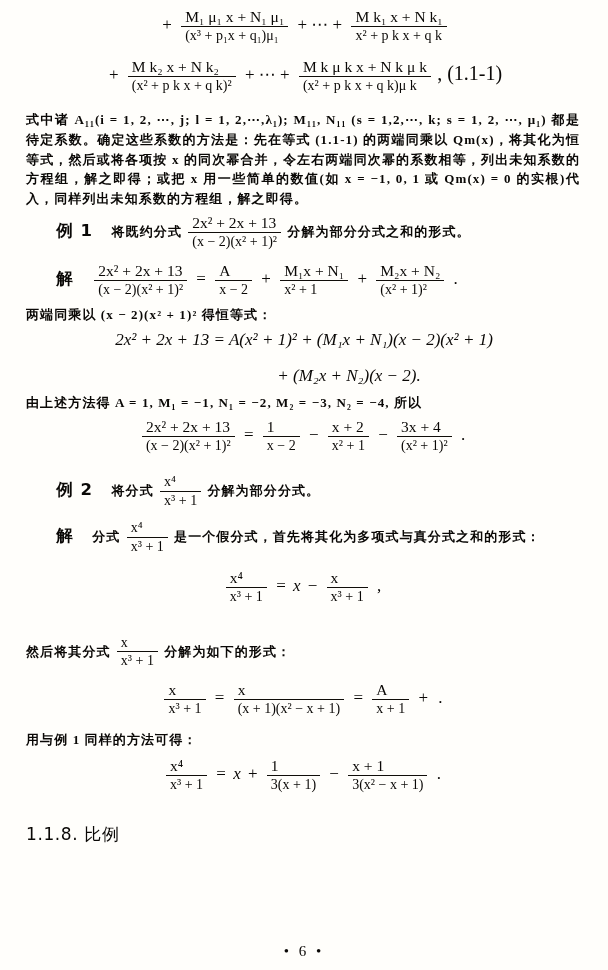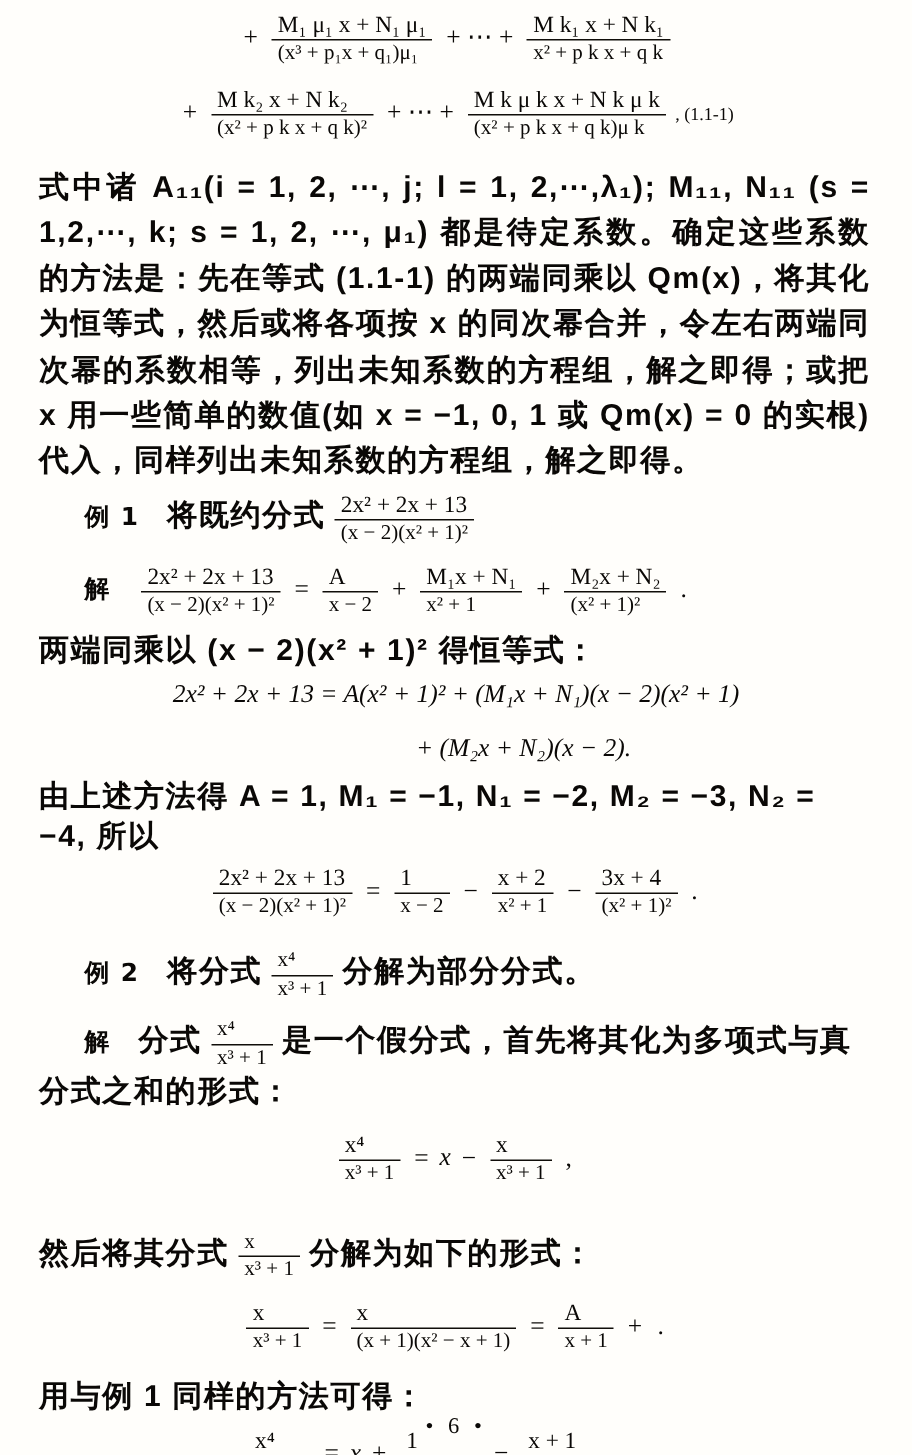--- a/index.html
+++ b/index.html
@@ -26,23 +26,23 @@
   
   .para {
     font-family: "Liberation Serif", serif;
     font-size: 17.5px;
     line-height: 1.52;
     letter-spacing: 0.4px;
     text-align: justify;
     margin: 0;
   }
   .cn {
-    font-family: Liberation Sans, sans-serif;
+    font-family: Liberation Serif, serif;
     font-weight: bold;
-    font-size: 20px;
+    font-size: 13px;
     letter-spacing: 1.1px;
   }
   .mi { font-style: italic; font-family: "Liberation Serif", serif; }
   .math-line {
     text-align: center;
     font-family: "Liberation Serif", serif;
     font-size: 17px;
     margin: 6px 0;
   }
   
@@ -59,21 +59,21 @@
     border-bottom: 1.4px solid #15120f;
     font-size: 15.5px;
   }
   .frac > .den {
     display: block;
     padding: 1px 4px 0 4px;
     font-size: 14px;
   }
   .frac.sm > .num, .frac.sm > .den { font-size: 14px; }
   .op { font-style: normal; padding: 0 3px; }
-  .eqno { font-style: normal; font-size: 12px; }
+  .eqno { font-style: normal; font-size: 20px; }
 
   .blk { margin: 0 28px 0 26px; }
 
   .footer {
     position: absolute;
     left: 0; right: 0;
     bottom: 18px;
     text-align: center;
     font-size: 15px;
     letter-spacing: 3px;
@@ -133,20 +133,21 @@
   <div class="blk" style="margin-top:5px;">
     <div style="font-size:17px;">
       <span class="spc-lg"></span>
       <span class="lbl">例 1</span>
       <span class="spc"></span>
       <span class="cn">将既约分式</span>
       <span class="frac">
         <span class="num">2x² + 2x + 13</span>
         <span class="den">(x − 2)(x² + 1)²</span>
       </span>
+      <span class="cn">分解为部分分式之和的形式。</span>
     </div>
   </div>
 
   <div class="blk" style="margin-top:12px;">
     <div style="font-size:17px;">
       <span class="spc-lg"></span>
       <span class="lbl">解</span>
       <span class="spc"></span>
       <span class="frac">
         <span class="num">2x² + 2x + 13</span>

